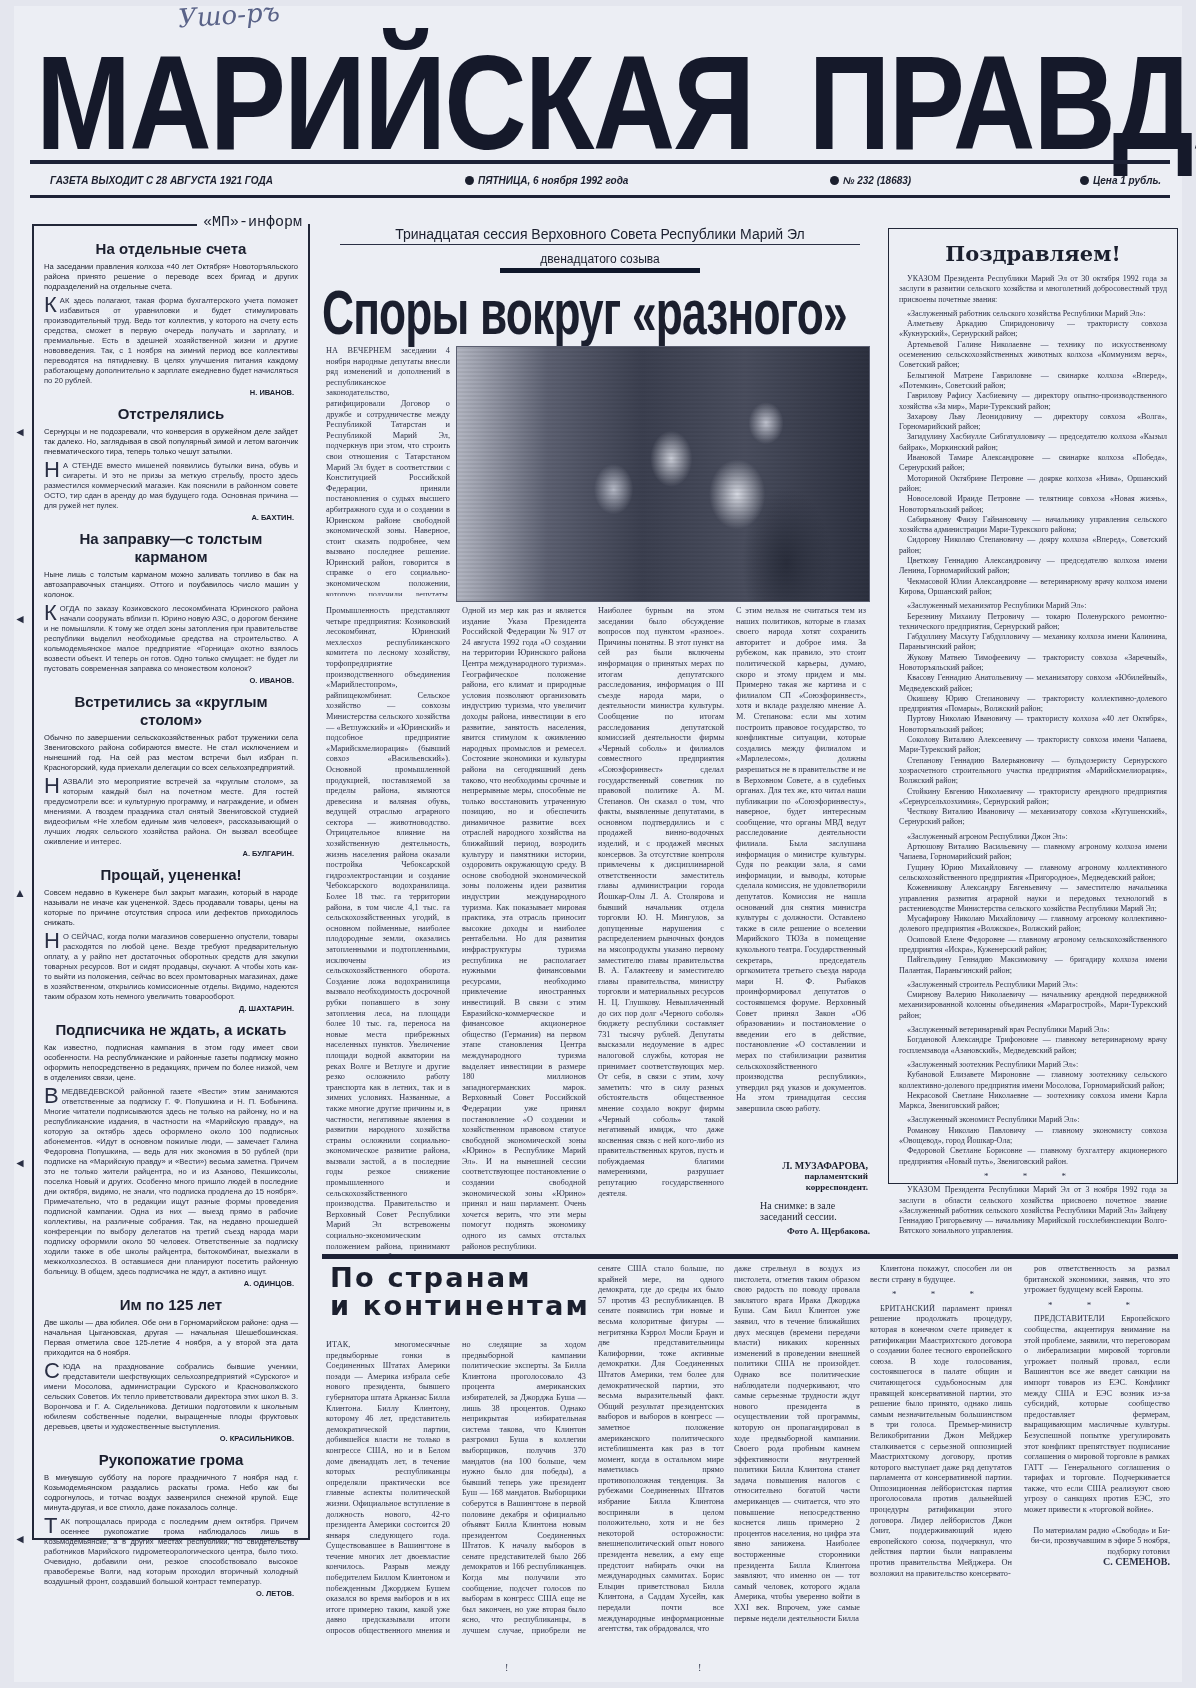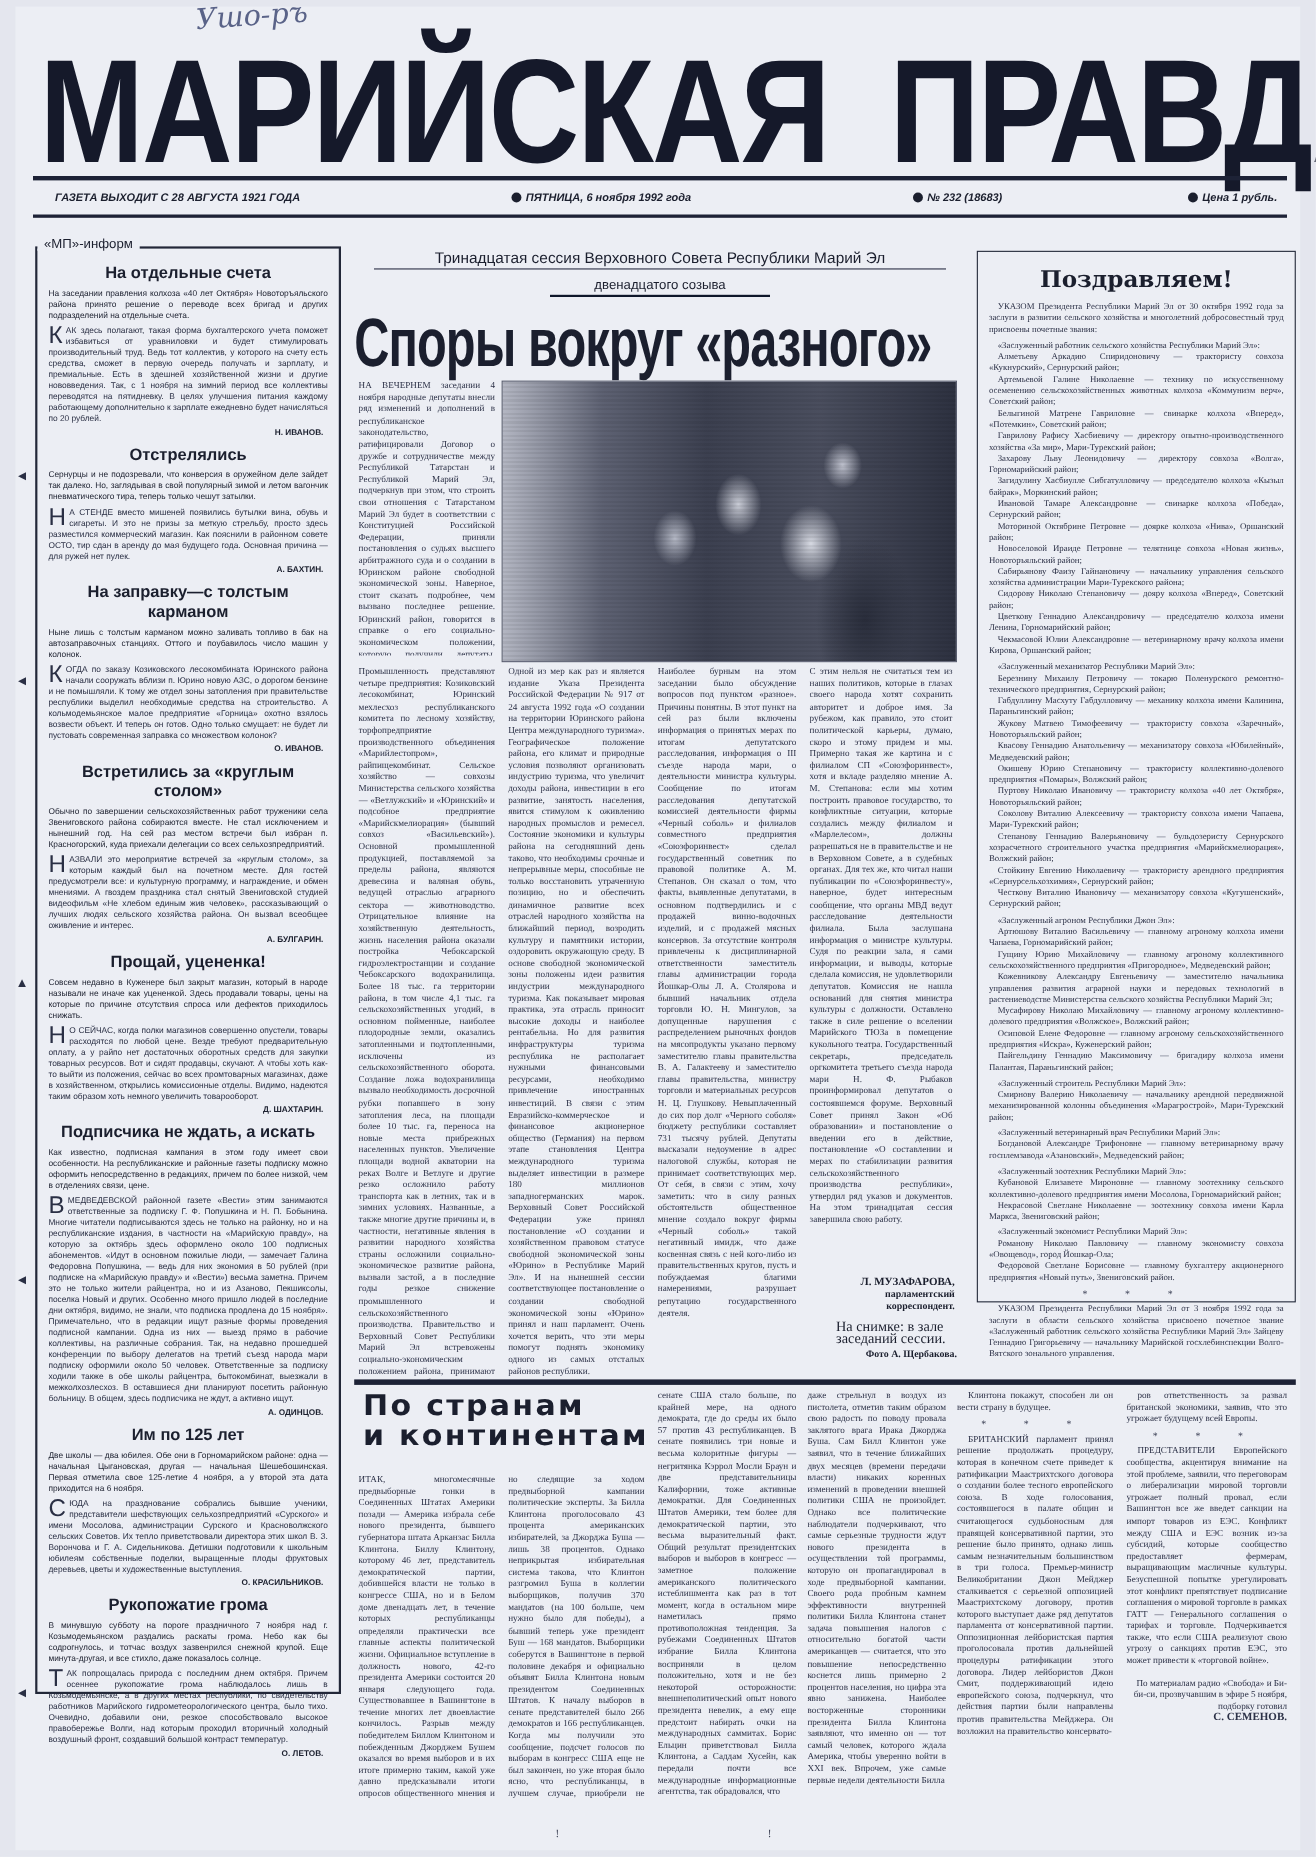--- a/index.html
+++ b/index.html
@@ -34,22 +34,22 @@
   }
   .infobar span { position: absolute; white-space: nowrap; }
   .dot { display: inline-block; width: 9px; height: 9px; border-radius: 50%; background: #1b1f2e; margin-right: 4px; vertical-align: -1px; }
 
   
   .left-box {
     position: absolute; left: 32px; top: 224px; width: 278px; height: 1316px;
     border: 2px solid #222738; padding: 6px 10px;
   }
   .inform-title {
-    position: absolute; left: 0; top: -12px; width: 100%; text-align: left;
-    font-family: Liberation Sans, sans-serif; font-size: 12px; font-weight: normal;
+    position: absolute; left: 0; top: -12px; width: 100%; text-align: right;
+    font-family: Liberation Mono, monospace; font-size: 15px; font-weight: normal;
   }
   .inform-title span { background: #eceef4; padding: 0 6px; }
   .lbl-h {
     font-family: "Liberation Sans", sans-serif; font-weight: bold; text-align: center;
     font-size: 15px; line-height: 18px; margin: 8px 0 4px;
   }
   .lead {
     font-family: "Liberation Sans", sans-serif; font-weight: normal; font-size: 7.6px;
     line-height: 10px; text-align: justify; margin-bottom: 4px;
   }
@@ -63,21 +63,21 @@
     text-align: right; margin: 2px 4px 4px 0;
   }
 
   
   .session-line1 {
     position: absolute; left: 340px; top: 226px; width: 520px; text-align: center;
     font-family: "Liberation Sans", sans-serif; font-size: 14px; border-bottom: 1px solid #2a2f44; padding-bottom: 2px;
   }
   .session-line2 {
     position: absolute; left: 500px; top: 252px; width: 200px; text-align: center;
-    font-family: "Liberation Sans", sans-serif; font-size: 12px; border-bottom: 2px solid #0f172a; padding-bottom: 2px;
+    font-family: "Liberation Sans", sans-serif; font-size: 12px; border-bottom: 5px solid #0f172a; padding-bottom: 2px;
   }
   .main-headline {
     position: absolute; left: 322px; top: 274px; width: 560px; height: 70px;
     font-family: "Liberation Sans", sans-serif; font-weight: bold; font-size: 54px;
     line-height: 66px; letter-spacing: -1px; white-space: nowrap;
     transform: scaleX(0.82) scaleY(1.15); transform-origin: left top;
   }
   .photo {
     position: absolute; left: 456px; top: 346px; width: 414px; height: 256px;
     background:
@@ -98,21 +98,21 @@
     position: absolute; font-size: 8.3px; line-height: 10.6px; text-align: justify;
     color: #2c3147; overflow: hidden; font-family: "Liberation Serif", serif;
   }
   .col p { text-indent: 10px; margin-bottom: 4px; }
 
   .byline {
     position: absolute; left: 760px; top: 1160px; width: 108px; text-align: right;
     font-family: "Liberation Serif", serif; font-size: 9px; line-height: 11px;
   }
   .byline .nm { font-weight: bold; font-size: 10px; }
-  .caption { position: absolute; left: 760px; top: 1196px; width: 110px; font-size: 13px; line-height: 11px; }
+  .caption { position: absolute; left: 760px; top: 1196px; width: 110px; font-size: 10px; line-height: 11px; }
   .photo-credit { position: absolute; left: 760px; top: 1220px; width: 110px; text-align: right; font-size: 9px; font-weight: bold; }
 
   
   .right-box {
     position: absolute; left: 888px; top: 228px; width: 290px; height: 956px;
     border: 1.5px solid #222738; padding: 8px 10px;
   }
   .congrats-title {
     text-align: center; font-family: "DejaVu Serif", serif; font-weight: bold;
     font-size: 21px; margin: 4px 0 8px;

